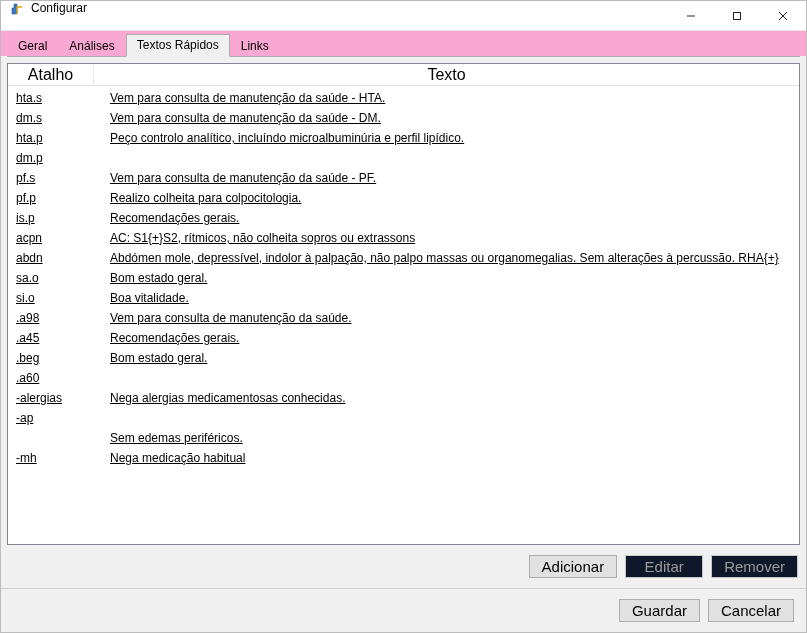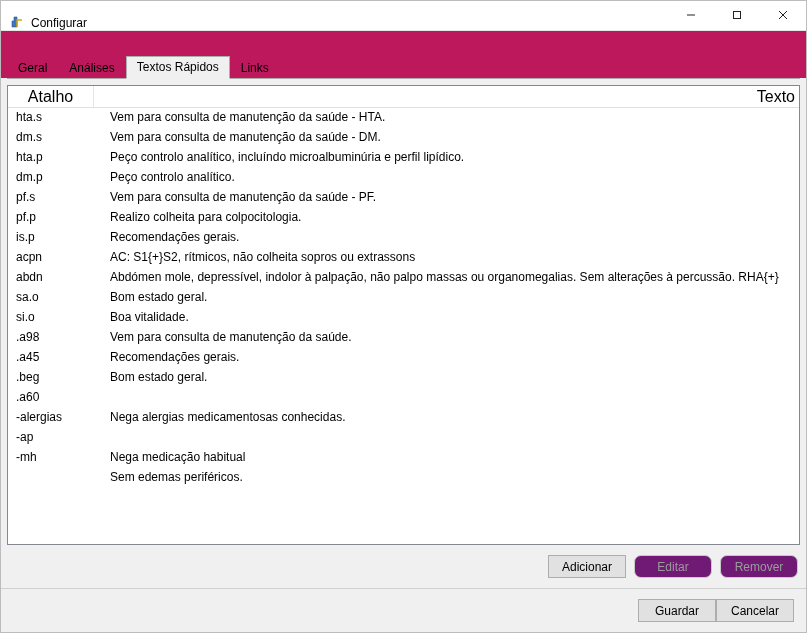--- a/index.html
+++ b/index.html
@@ -16,21 +16,21 @@
     background: #f0f0f0;
     display: flex;
     flex-direction: column;
     box-shadow: 0 0 4px rgba(0,0,0,0.1);
   }
   
   .titlebar {
     height: 30px;
     background: #fff;
     display: flex;
-    align-items: flex-end;
+    align-items: flex-start;
     border-bottom: 1px solid #e5e5e5;
   }
   .titlebar-icon {
     width: 16px; height: 16px;
     margin: 0 6px 0 8px;
     display: flex; align-items: center; justify-content: center;
   }
   .titlebar-title {
     flex: 0 0 auto;
     font-size: 12px;
@@ -40,22 +40,22 @@
   .titlebar-btn {
     width: 46px; height: 30px;
     display: flex; align-items: center; justify-content: center;
     color: #222;
   }
 
   
   .tabstrip {
     display: flex;
     align-items: flex-end;
-    padding: 24px 6px 0 6px;
-    background: #be185d;
+    padding: 2px 6px 0 6px;
+    background: #f9a8d4;
   }
   .tab {
     padding: 3px 10px 4px 10px;
     font-size: 12px;
     color: #000;
     border: 1px solid transparent;
     border-bottom: none;
     position: relative;
     top: 1px;
     cursor: default;
@@ -95,30 +95,32 @@
     height: 22px;
     align-items: center;
   }
   .th {
     font-size: 16px;
     text-align: center;
     border-right: 1px solid #e5e5e5;
     padding: 2px 4px;
   }
   .th.col-atalho { width: 86px; flex: 0 0 86px; }
-  .th.col-texto { flex: 1; border-right: none; text-align: right; }
+  .th.col-texto { flex: 1; border-right: none; }
   .tbody {
     flex: 1;
     overflow: hidden;
     padding: 2px 0;
   }
   .row {
     display: flex;
+    align-items: center;
     height: 20px;
     padding: 0 4px 0 8px;
+    text-decoration: underline;
   }
   .cell-atalho {
     width: 86px; flex: 0 0 86px;
     font-size: 12px;
     white-space: nowrap;
     overflow: hidden;
   }
   .cell-texto {
     flex: 1;
     font-size: 12px;
@@ -133,38 +135,38 @@
     justify-content: flex-end;
     gap: 8px;
     padding: 10px 2px 4px 2px;
   }
   .btn {
     min-width: 78px;
     height: 23px;
     padding: 0 12px;
     background: #e1e1e1;
     border: 1px solid #adadad;
-    font-size: 12px;
+    font-size: 15px;
     font-family: inherit;
     color: #000;
     cursor: default;
   }
   .btn:disabled {
     color: #9b9b9b;
     border-color: #c9c9c9;
-    background: #701a75;
-    border-radius: 7px;
+    background: #0f172a;
   }
 
   
   .dialog-bottom {
     border-top: 1px solid #d0d0d0;
     padding: 10px 12px;
     display: flex;
     justify-content: flex-end;
+    gap: 8px;
     background: #f0f0f0;
   }
 </style>
 </head>
 <body>
 
 <div class="window">
 
   <div class="titlebar">
     <span class="titlebar-icon">
@@ -216,21 +218,20 @@
           <div class="row">
             <div class="cell-atalho">dm.s</div>
             <div class="cell-texto">Vem para consulta de manutenção da saúde - DM.</div>
           </div>
           <div class="row">
             <div class="cell-atalho">hta.p</div>
             <div class="cell-texto">Peço controlo analítico, incluíndo microalbuminúria e perfil lipídico.</div>
           </div>
           <div class="row">
             <div class="cell-atalho">dm.p</div>
-            <div class="cell-texto">Peço controlo analítico.</div>
           </div>
           <div class="row">
             <div class="cell-atalho">pf.s</div>
             <div class="cell-texto">Vem para consulta de manutenção da saúde - PF.</div>
           </div>
           <div class="row">
             <div class="cell-atalho">pf.p</div>
             <div class="cell-texto">Realizo colheita para colpocitologia.</div>
           </div>
           <div class="row">
@@ -269,26 +270,26 @@
             <div class="cell-atalho">.a60</div>
           </div>
           <div class="row">
             <div class="cell-atalho">-alergias</div>
             <div class="cell-texto">Nega alergias medicamentosas conhecidas.</div>
           </div>
           <div class="row">
             <div class="cell-atalho">-ap</div>
           </div>
           <div class="row">
+            <div class="cell-atalho"></div>
+            <div class="cell-texto">Sem edemas periféricos.</div>
+          </div>
+          <div class="row">
             <div class="cell-atalho">-mh</div>
             <div class="cell-texto">Nega medicação habitual</div>
-          </div>
-          <div class="row">
-            <div class="cell-atalho"></div>
-            <div class="cell-texto">Sem edemas periféricos.</div>
           </div>
         </div>
     </div>
 
     <div class="crud-row">
       <button class="btn">Adicionar</button>
       <button class="btn" disabled="">Editar</button>
       <button class="btn" disabled="">Remover</button>
     </div>
 

